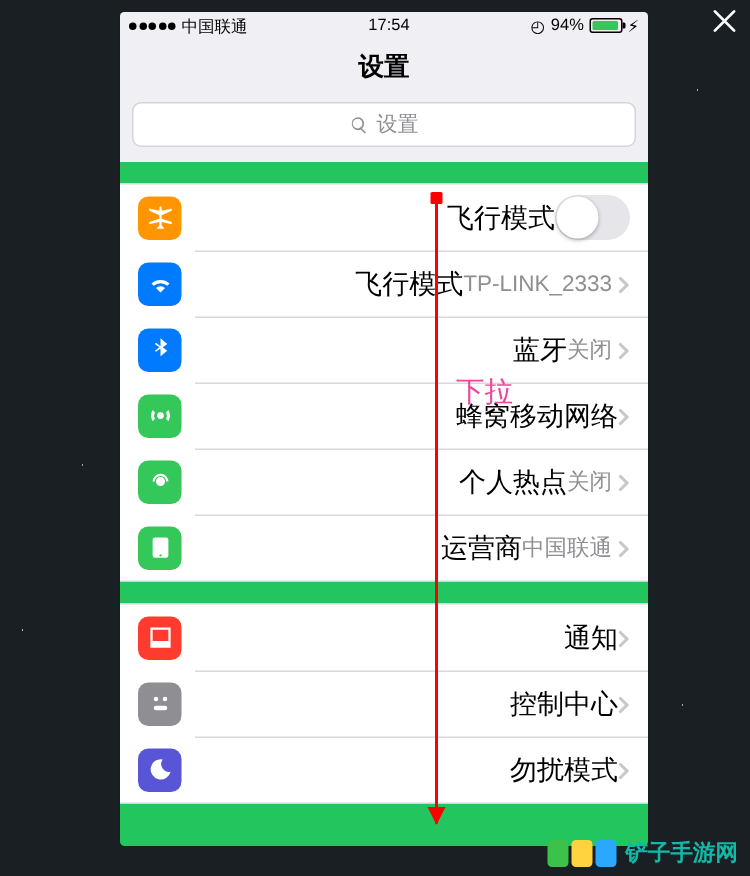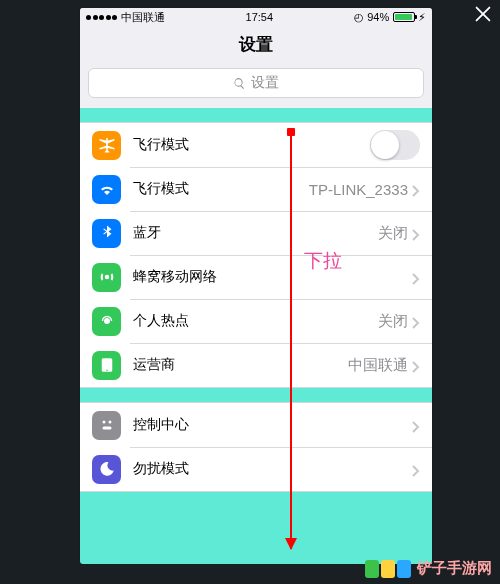--- a/index.html
+++ b/index.html
@@ -22,21 +22,21 @@
   }
   .close-x {
     position: absolute; right: 6px; top: 3px;
     width: 22px; height: 22px; color: #fff; cursor: pointer;
   }
   .close-x svg { width: 100%; height: 100%; }
 
   .phone {
     position: absolute; left: 80px; top: 8px;
     width: 352px; height: 556px;
-    background: #5eead4;
+    background: #22c55e;
     border-radius: 3px;
     box-shadow: 0 0 0 1px rgba(0,0,0,.05);
     overflow: hidden;
     display: flex; flex-direction: column;
   }
   .statusbar {
     height: 18px; background: #efeff4;
     display: flex; align-items: center; justify-content: space-between;
     padding: 0 6px; font-size: 11px; color:#000;
   }
@@ -49,34 +49,34 @@
   .batt-fill{position:absolute;left:1px;top:1px;bottom:1px;background:#35c759;border-radius:1px;}
   .navbar{height:36px;background:#efeff4;display:flex;align-items:center;justify-content:center;font-size:17px;font-weight:600;color:#000;}
   .searchwrap{padding:6px 8px 10px;background:#efeff4;}
   .search{height:30px;background:#fff;border:1px solid #d5d5d9;border-radius:6px;display:flex;align-items:center;justify-content:center;color:#8e8e93;font-size:14px;gap:5px;}
   .search svg{width:13px;height:13px;fill:#8e8e93;}
   .group{margin-top:14px;background:#fff;border-top:1px solid #d5d5d9;border-bottom:1px solid #d5d5d9;}
   .row{height:44px;display:flex;align-items:center;padding:0 12px;position:relative;}
   .row + .row::before{content:"";position:absolute;left:50px;right:0;top:0;height:1px;background:#d9d9dd;}
   .icon{width:29px;height:29px;border-radius:7px;display:flex;align-items:center;justify-content:center;margin-right:12px;flex:0 0 auto;}
   .icon svg{width:18px;height:18px;fill:#fff;}
-  .label{font-size:14px;color:#000;flex:1;}
+  .label{font-size:18px;color:#000;flex:1;text-align:right;}
   .value{font-size:15px;color:#8e8e93;margin-right:4px;}
   .chev{width:8px;height:12px;}
   .chev svg{width:100%;height:100%;stroke:#c7c7cc;stroke-width:2;fill:none;}
   .switch{width:50px;height:30px;background:#e5e5ea;border-radius:15px;position:relative;}
   .switch::after{content:"";position:absolute;width:28px;height:28px;background:#fff;border-radius:50%;top:1px;left:1px;box-shadow:0 1px 3px rgba(0,0,0,.3);}
 
   
   .arrow{position:absolute;left:290px;top:131px;width:2px;height:418px;background:#f00;pointer-events:none;}
   .arrow::after{content:"";position:absolute;bottom:-1px;left:-5px;border-left:6px solid transparent;border-right:6px solid transparent;border-top:12px solid #f00;}
   .arrow::before{content:"";position:absolute;top:-3px;left:-3px;width:8px;height:8px;background:#f00;border-radius:1px;}
   .anno{position:absolute;left:304px;top:248px;color:#ec4899;font-size:19px;pointer-events:none;}
 
-  .watermark{position:absolute;right:8px;bottom:6px;display:flex;align-items:center;gap:6px;color:#fca5a5;font-size:15px;font-weight:600;font-family:Liberation Serif, serif;}
+  .watermark{position:absolute;right:8px;bottom:6px;display:flex;align-items:center;gap:6px;color:#14b8a6;font-size:15px;font-weight:600;font-family:Liberation Serif, serif;}
   .wm-logo{display:flex;gap:2px;}
   .wm-logo i{width:14px;height:18px;border-radius:3px;display:inline-block;}
 </style>
 </head>
 <body>
 
 <div class="stars"></div>
 
 <div class="close-x">
   <svg viewBox="0 0 24 24">
@@ -189,20 +189,31 @@
       <span class="label">运营商</span>
       <span class="value">中国联通</span>
       <span class="chev"><svg viewBox="0 0 8 12">
             <path d="M1 1l5 5-5 5"></path>
           </svg></span>
     </div>
   </div>
 
   <div class="group">
     <div class="row">
+      <span class="icon" style="background:#ff3b30">
+          <svg viewBox="0 0 24 24">
+            <path d="M4 4h16v12H4zM4 18h16v2H4z" fill="none" stroke="#fff" stroke-width="2"></path>
+          </svg>
+        </span>
+      <span class="label">通知</span>
+      <span class="chev"><svg viewBox="0 0 8 12">
+            <path d="M1 1l5 5-5 5"></path>
+          </svg></span>
+    </div>
+    <div class="row">
       <span class="icon" style="background:#8e8e93">
           <svg viewBox="0 0 24 24">
             <circle cx="8" cy="8" r="2"></circle>
             <circle cx="16" cy="8" r="2"></circle>
             <rect x="6" y="14" width="12" height="4" rx="2"></rect>
           </svg>
         </span>
       <span class="label">控制中心</span>
       <span class="chev"><svg viewBox="0 0 8 12">
             <path d="M1 1l5 5-5 5"></path>

